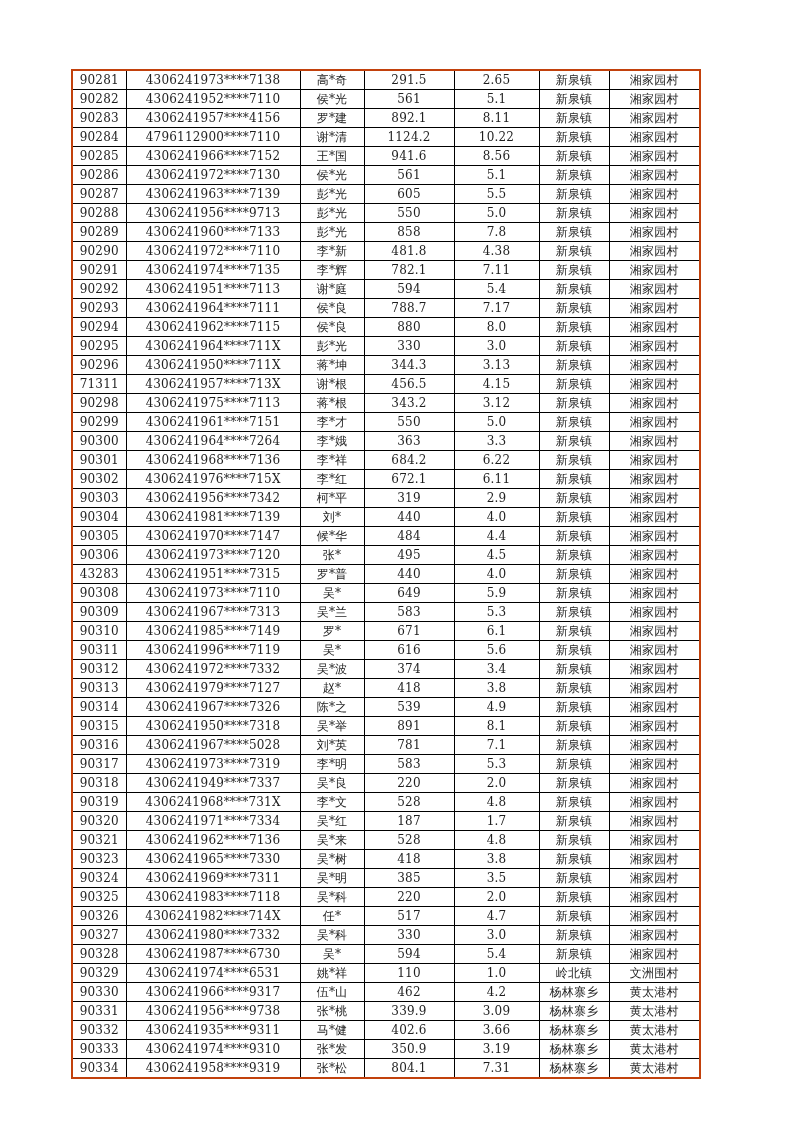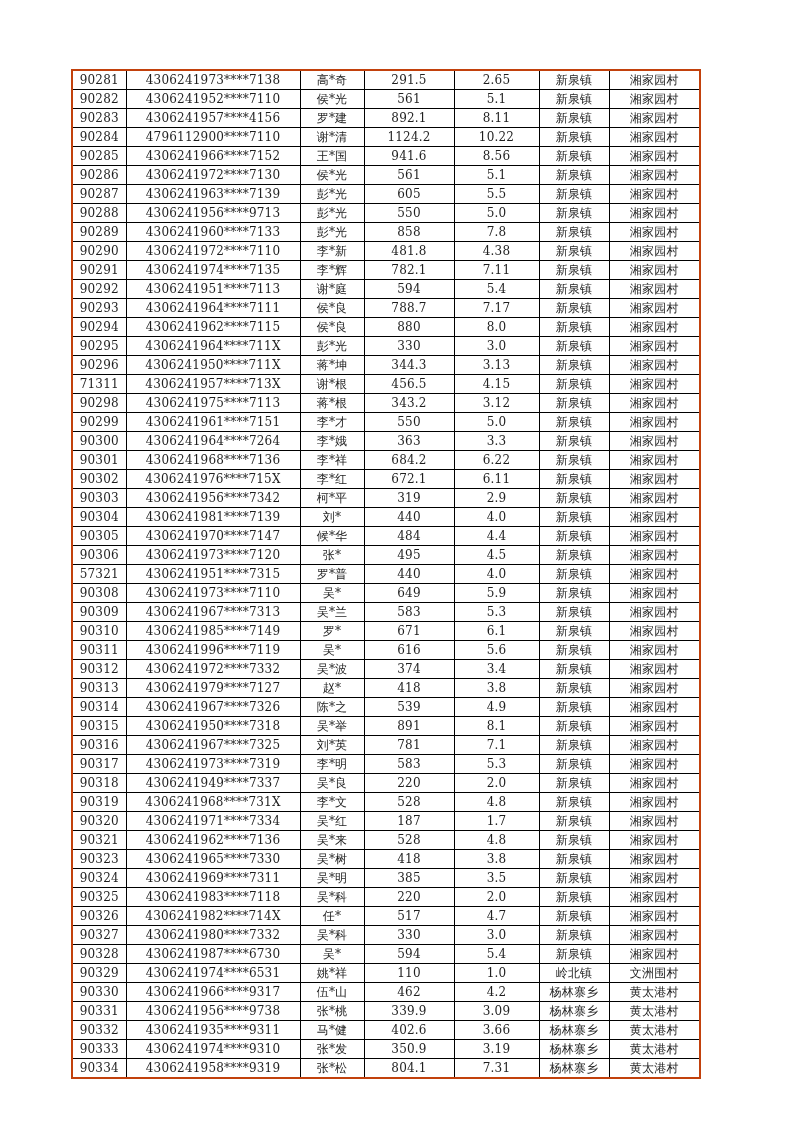--- a/index.html
+++ b/index.html
@@ -287,21 +287,21 @@
         <tr>
           <td>90306</td>
           <td>4306241973****7120</td>
           <td>张*</td>
           <td>495</td>
           <td>4.5</td>
           <td>新泉镇</td>
           <td>湘家园村</td>
         </tr>
         <tr>
-          <td>57321</td>
+          <td>43283</td>
           <td>4306241951****7315</td>
           <td>罗*普</td>
           <td>440</td>
           <td>4.0</td>
           <td>新泉镇</td>
           <td>湘家园村</td>
         </tr>
         <tr>
           <td>90308</td>
           <td>4306241973****7110</td>
@@ -369,21 +369,21 @@
           <td>90315</td>
           <td>4306241950****7318</td>
           <td>吴*举</td>
           <td>891</td>
           <td>8.1</td>
           <td>新泉镇</td>
           <td>湘家园村</td>
         </tr>
         <tr>
           <td>90316</td>
-          <td>4306241967****7325</td>
+          <td>4306241967****5028</td>
           <td>刘*英</td>
           <td>781</td>
           <td>7.1</td>
           <td>新泉镇</td>
           <td>湘家园村</td>
         </tr>
         <tr>
           <td>90317</td>
           <td>4306241973****7319</td>
           <td>李*明</td>

